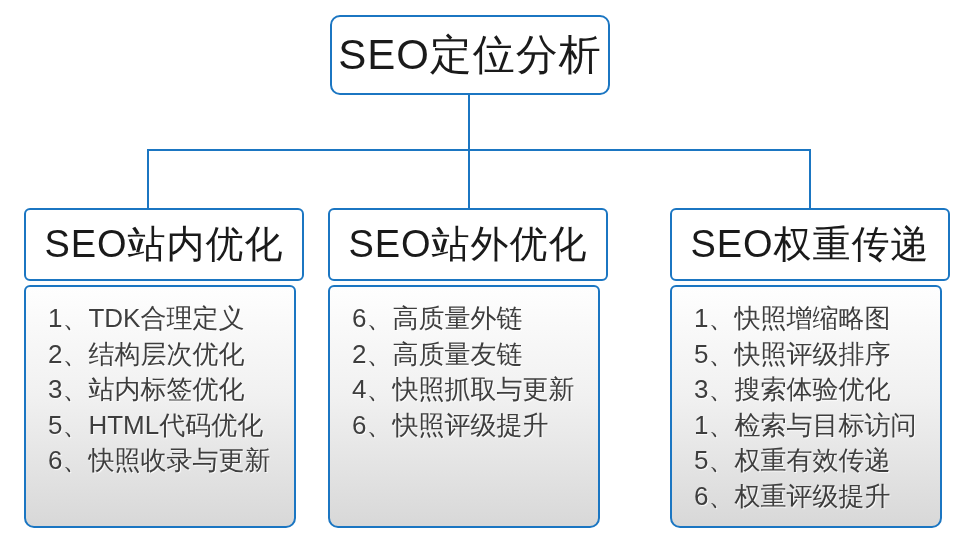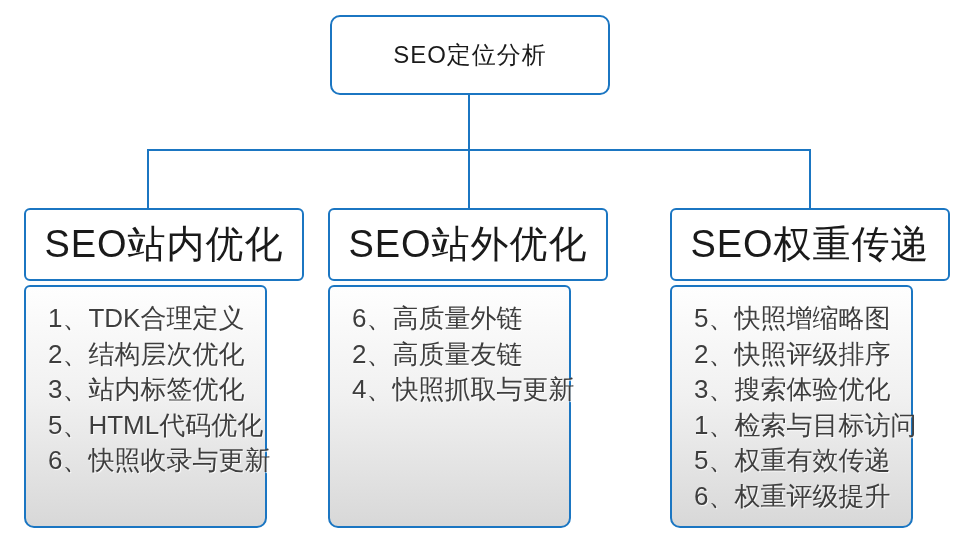--- a/index.html
+++ b/index.html
@@ -36,35 +36,35 @@
     align-items: center;
     justify-content: center;
     color: #1a1a1a;
   }
   .root-node {
     left: 330px;
     top: 15px;
     width: 280px;
     height: 80px;
     border-radius: 10px;
-    font-size: 24px;
+    font-size: 42px;
     letter-spacing: 1px;
   }
   .branch-header {
     top: 208px;
     width: 280px;
     height: 73px;
     border-radius: 6px;
     font-size: 38px;
     letter-spacing: 1px;
   }
   .branch-list {
     position: absolute;
     top: 285px;
-    width: 243px;
+    width: 272px;
     height: 243px;
     box-sizing: border-box;
     border: 2px solid #1b76c2;
     border-radius: 6px 6px 10px 10px;
     background: linear-gradient(180deg, #fefefe 0%, #f1f1f1 45%, #d8d8d8 100%);
     padding: 14px 23px 0 22px;
   }
   .branch-item {
     font-size: 26px;
     line-height: 35.5px;
@@ -103,27 +103,28 @@
     <div class="branch-item">6、快照收录与更新</div>
   </div>
 
   <div class="node branch-header col-2">
     <span>SEO站外优化</span>
   </div>
   <div class="branch-list col-2">
     <div class="branch-item">6、高质量外链</div>
     <div class="branch-item">2、高质量友链</div>
     <div class="branch-item">4、快照抓取与更新</div>
+    <div class="branch-item">6、快照评级提升</div>
   </div>
 
   <div class="node branch-header col-3">
     <span>SEO权重传递</span>
   </div>
   <div class="branch-list col-3">
-    <div class="branch-item">5、快照增缩略图</div>
-    <div class="branch-item">2、快照评级排序</div>
+    <div class="branch-item">1、快照增缩略图</div>
+    <div class="branch-item">5、快照评级排序</div>
     <div class="branch-item">3、搜索体验优化</div>
     <div class="branch-item">1、检索与目标访问</div>
     <div class="branch-item">5、权重有效传递</div>
     <div class="branch-item">6、权重评级提升</div>
   </div>
 
 </div>
 
 </body></html>

